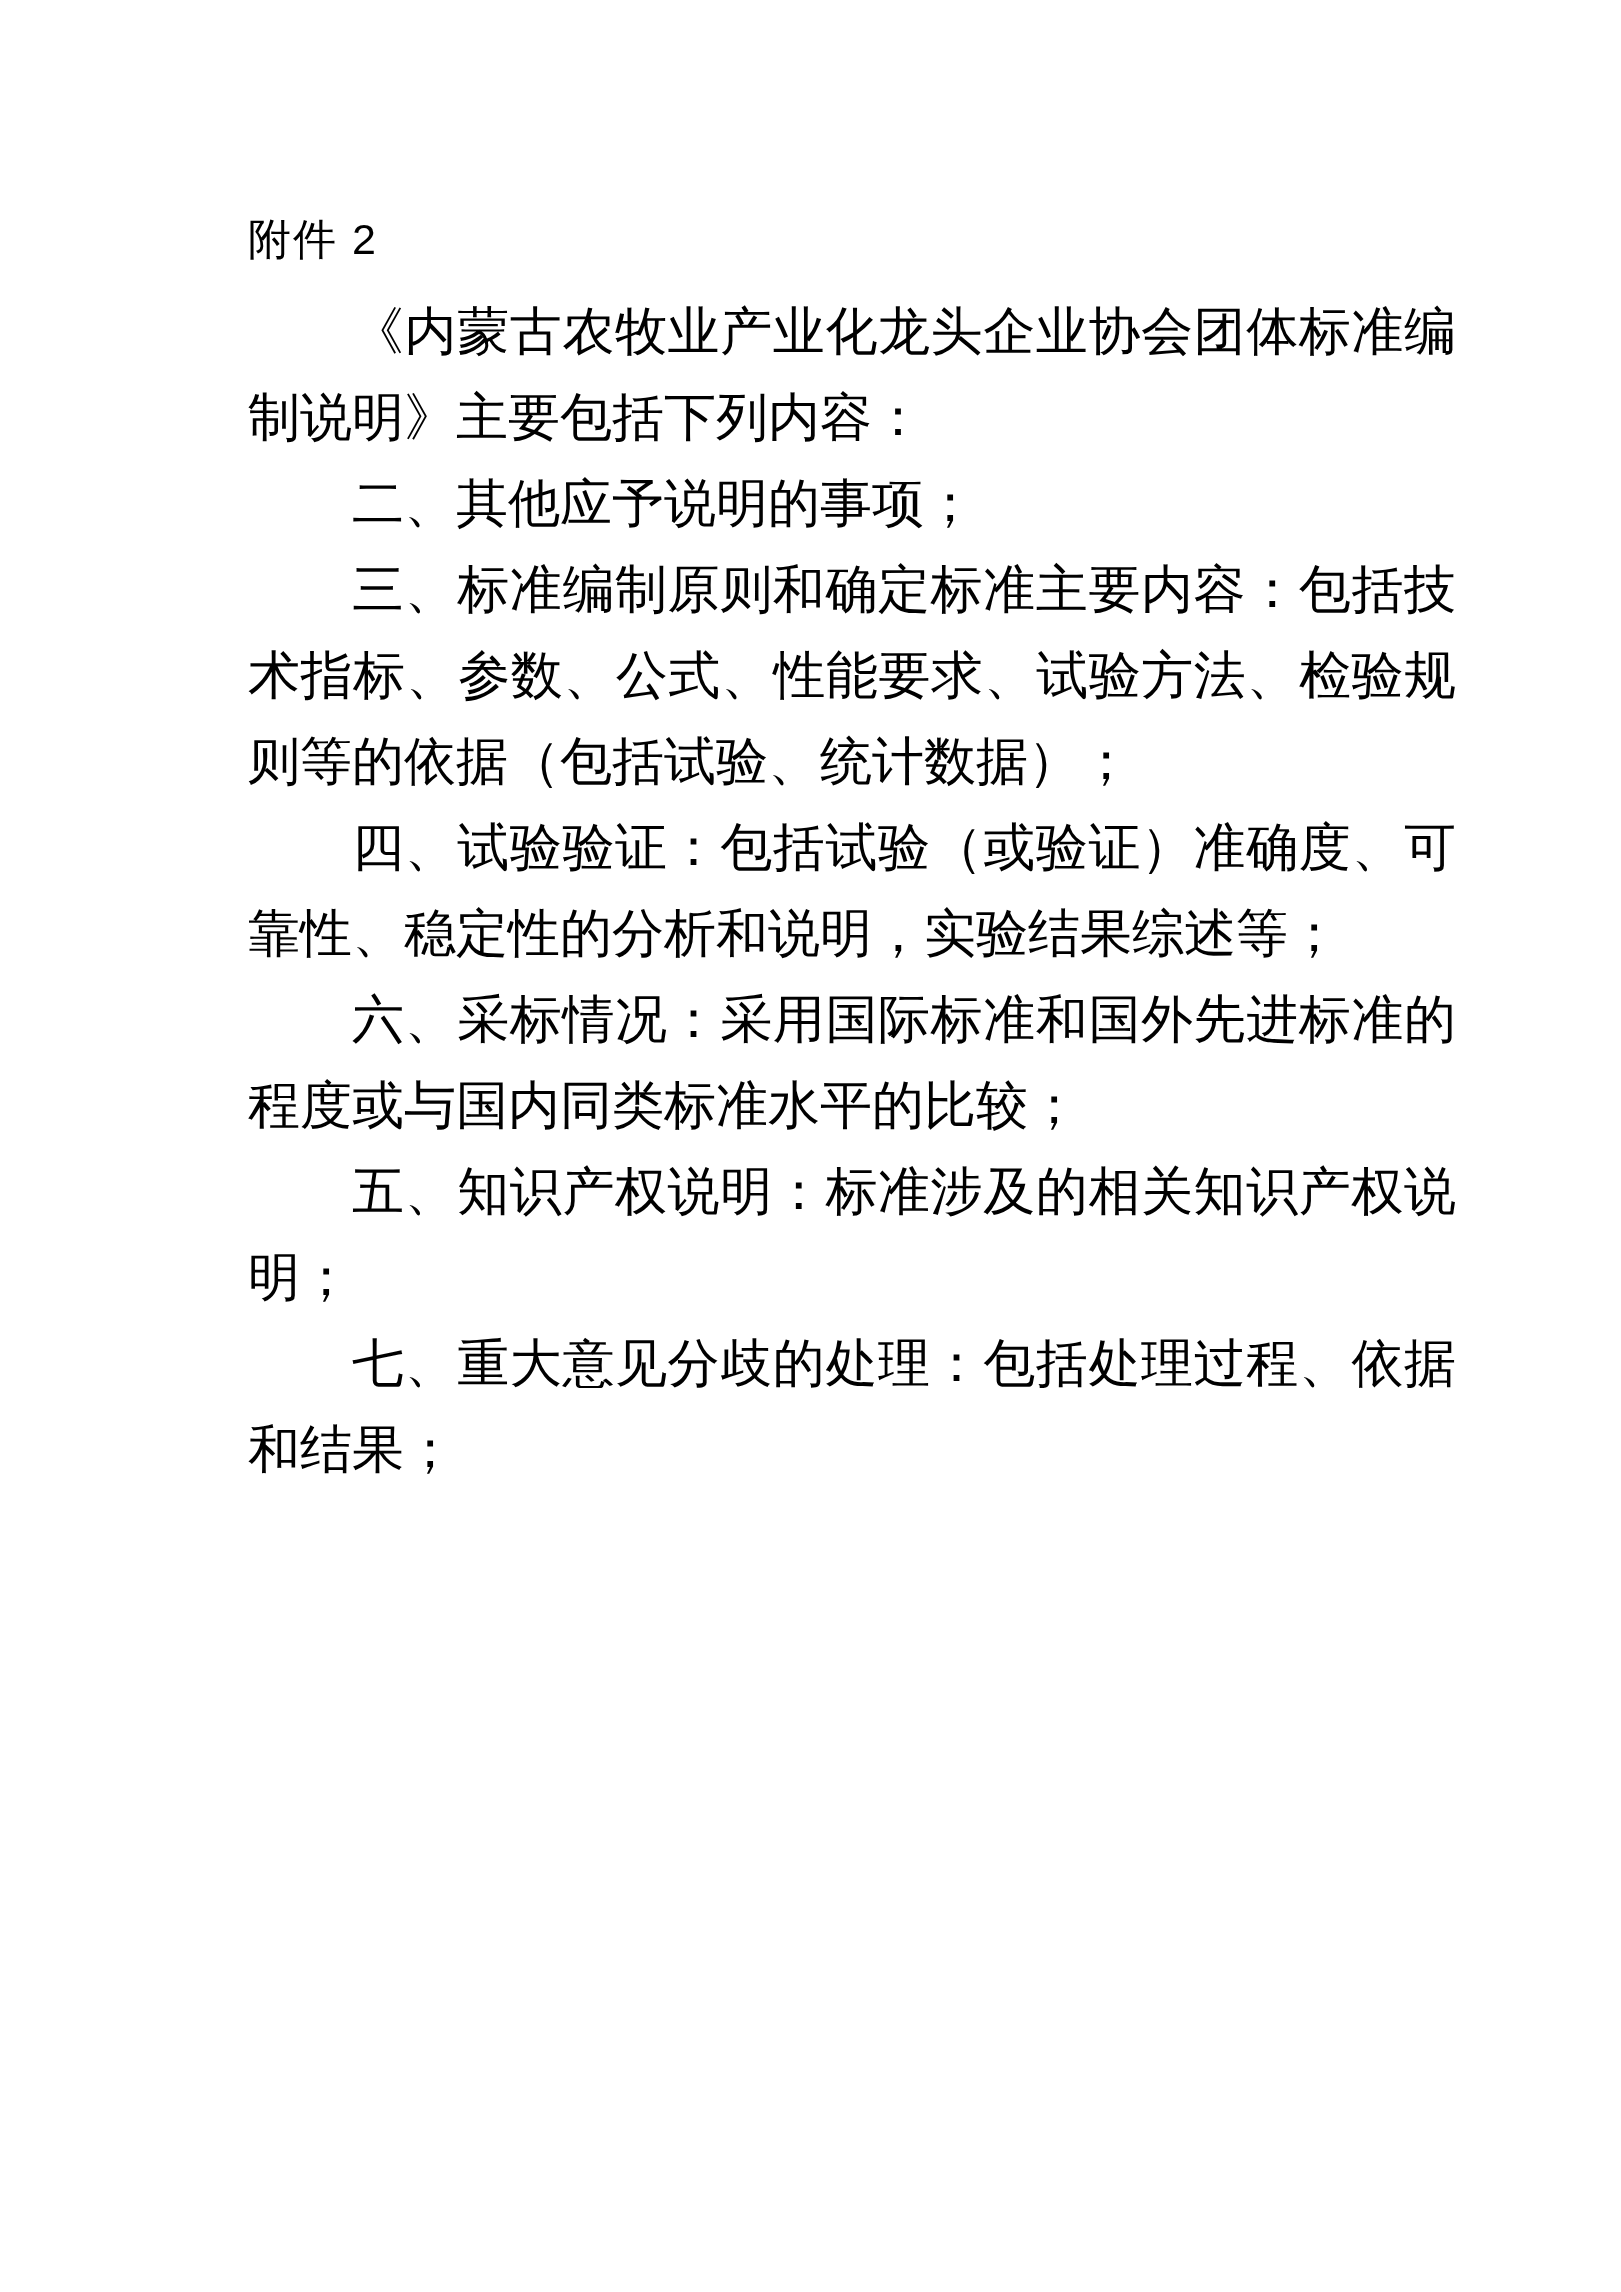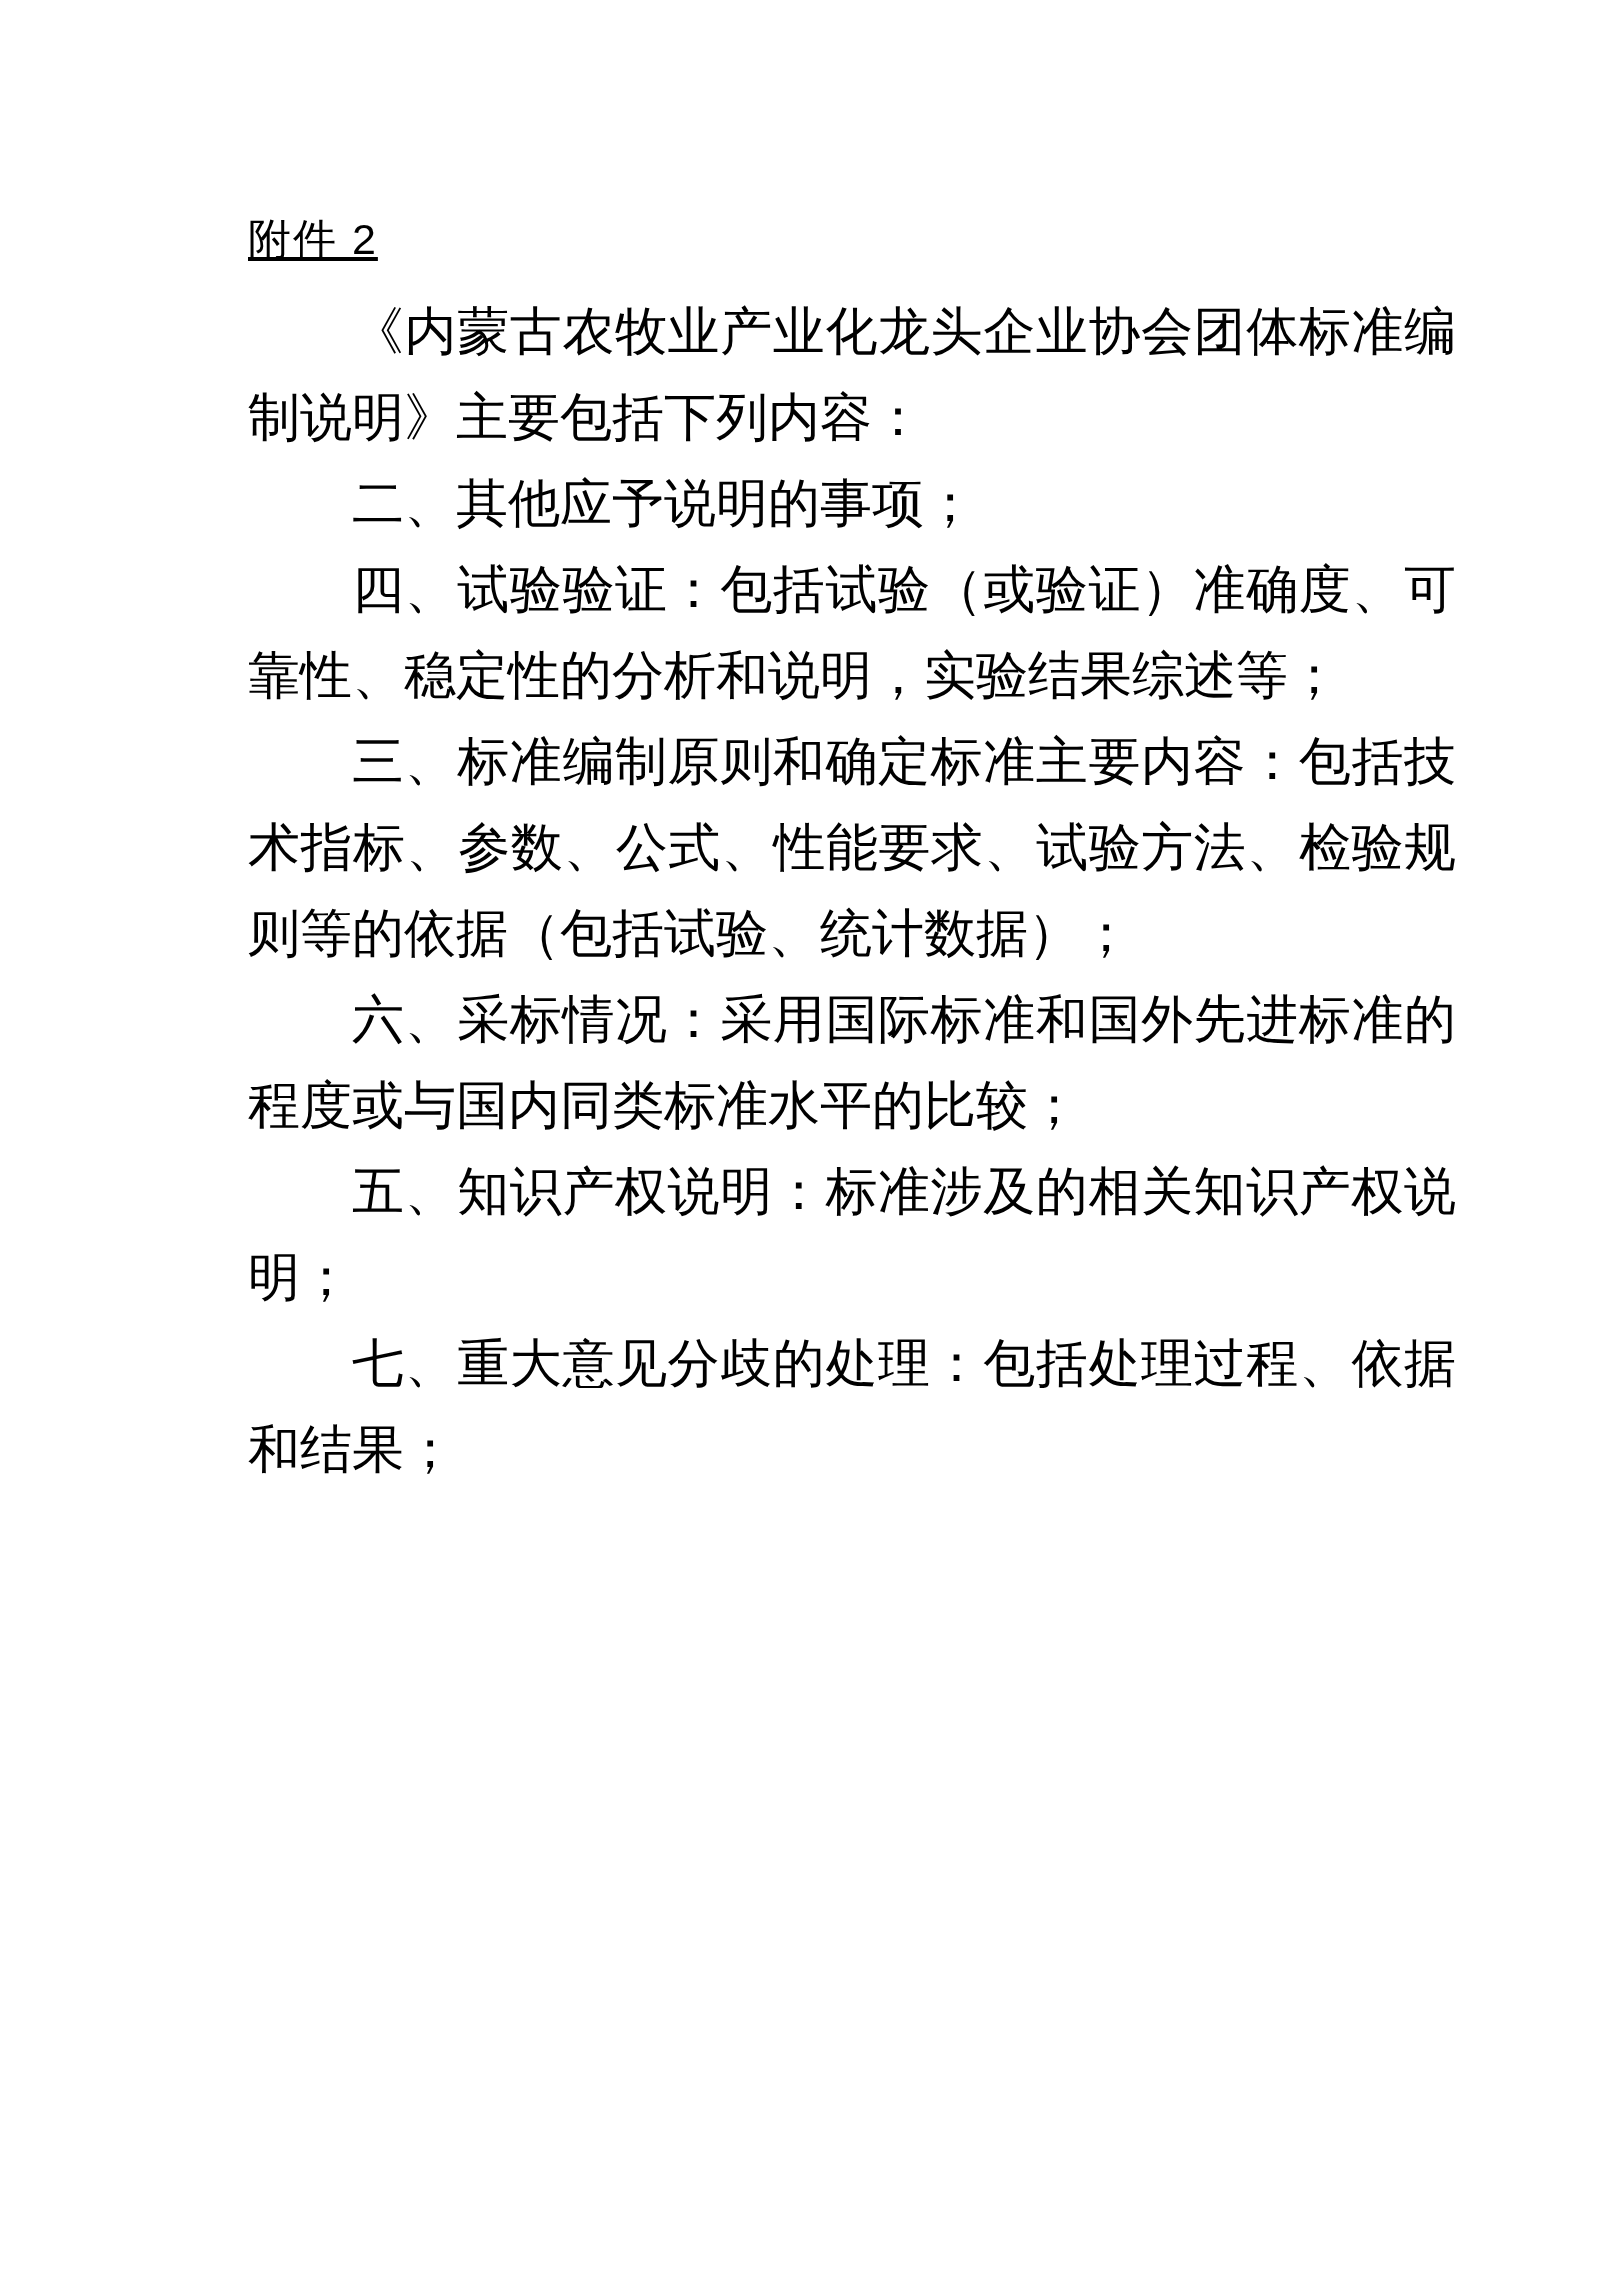--- a/index.html
+++ b/index.html
@@ -18,21 +18,20 @@
     padding-top: 214px;
   }
   .attachment-label {
     margin-left: 248px;
     font-family: "Liberation Sans", "DejaVu Sans", sans-serif;
     font-size: 43px;
     line-height: 51px;
     letter-spacing: 2px;
     color: #000000;
     white-space: pre;
-    text-decoration: underline;
   }
   .doc-title {
     width: 1208px;
     margin: 23.5px 0 0 248px;
     text-align: center;
     font-family: "Liberation Serif", "DejaVu Serif", serif;
     font-weight: 700;
     font-size: 59px;
     line-height: 124px;
     color: #000000;
@@ -62,21 +61,21 @@
 <div class="page">
 
   <div class="attachment-label">附件 2</div>
 
   <h1 class="doc-title">
   </h1>
 
   <div class="doc-body">
     <p>《内蒙古农牧业产业化龙头企业协会团体标准编制说明》主要包括下列内容：</p>
     <p>二、其他应予说明的事项；</p>
+    <p>三、标准编制原则和确定标准主要内容：包括技术指标、参数、公式、性能要求、试验方法、检验规则等的依据（包括试验、统计数据）；</p>
     <p>四、试验验证：包括试验（或验证）准确度、可靠性、稳定性的分析和说明，实验结果综述等；</p>
-    <p>三、标准编制原则和确定标准主要内容：包括技术指标、参数、公式、性能要求、试验方法、检验规则等的依据（包括试验、统计数据）；</p>
     <p>六、采标情况：采用国际标准和国外先进标准的程度或与国内同类标准水平的比较；</p>
     <p>五、知识产权说明：标准涉及的相关知识产权说明；</p>
     <p>七、重大意见分歧的处理：包括处理过程、依据和结果；</p>
   </div>
 
 </div>
 
 
 </body></html>

